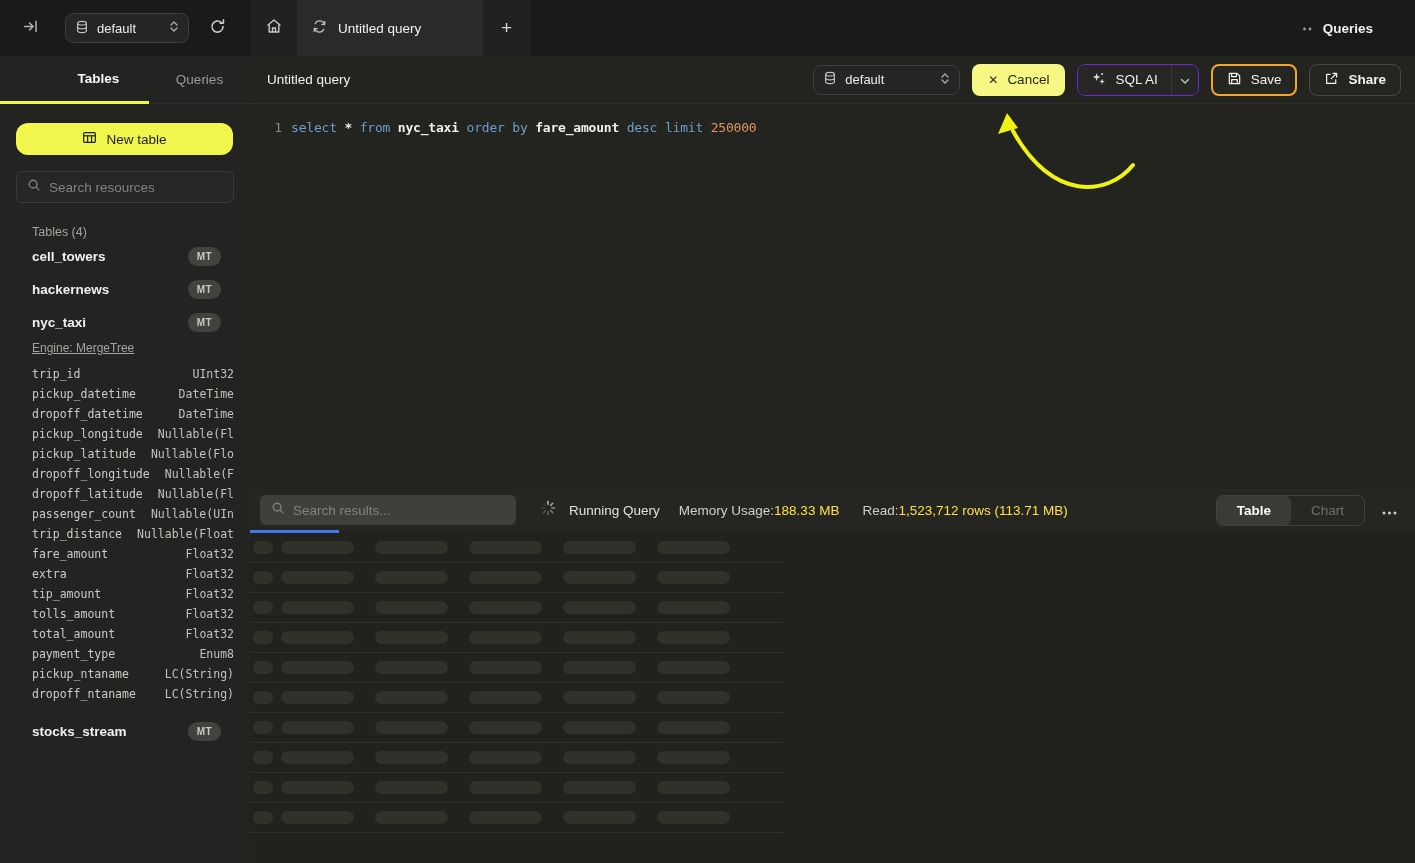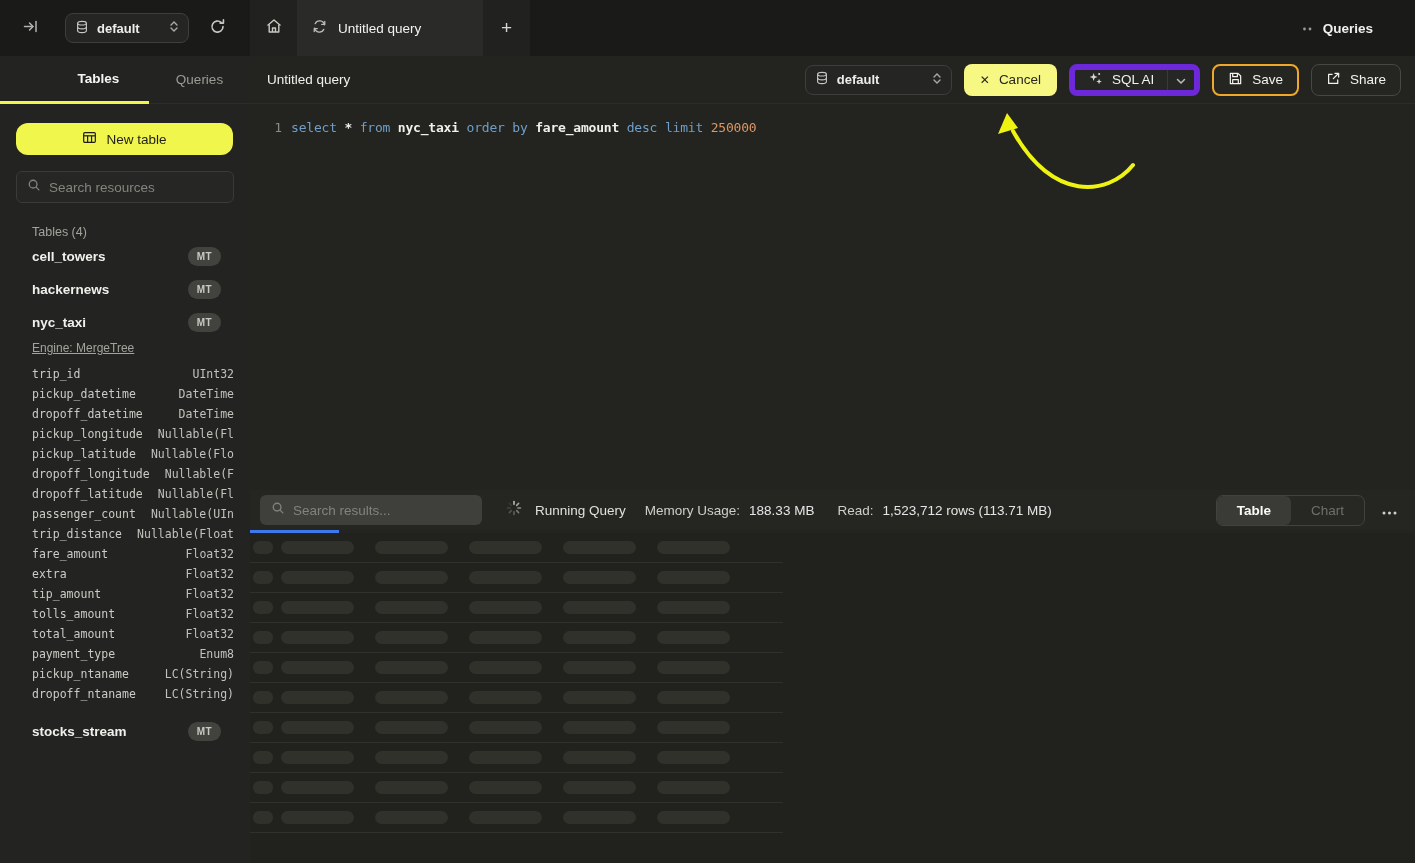--- a/index.html
+++ b/index.html
@@ -5,21 +5,21 @@
   * { margin:0; padding:0; box-sizing:border-box; }
   html,body { background:#101010; }
   body { font-family:"Liberation Sans", sans-serif; }
   .app { position:relative; width:1415px; height:863px; background:#232320; overflow:hidden; color:#e8e8e5; }
 
   
   .topbar { position:absolute; top:0; left:0; right:0; height:56px; background:#1a1a18; display:flex; align-items:stretch; }
   .topbar-left { flex:0 0 250px; display:flex; align-items:center; padding-left:22px; }
   .icon-btn { background:none; border:none; cursor:pointer; display:flex; align-items:center; justify-content:center; }
   .db-select { height:30px; width:124px; margin-left:26px; display:flex; align-items:center; gap:8px; padding:0 9px;
-               background:#252523; border:1px solid #3e3e3a; border-radius:8px; font-size:13px; color:#ededea; cursor:pointer;font-weight:bold; }
+               background:#252523; border:1px solid #3e3e3a; border-radius:8px; font-size:13px; color:#ededea; cursor:pointer; }
   .db-select .chev { margin-left:auto; }
   .refresh-btn { margin-left:20px; color:#c9c9c4; }
   .tabstrip { display:flex; align-items:stretch; background:#21211f; }
   .tab-home { width:47px; display:flex; align-items:center; justify-content:center; cursor:pointer; }
   .tab-active { width:186px; background:#2a2a28; display:flex; align-items:center; gap:11px; padding:0 15px;
                 font-size:13.5px; color:#f2f2ef; cursor:pointer; }
   .tab-plus { width:47px; display:flex; align-items:center; justify-content:center; color:#d6d6d1; font-size:19px; cursor:pointer; }
   .topbar-right { margin-left:auto; display:flex; align-items:center; gap:9px; padding-right:42px;
                   font-size:13.5px; font-weight:600; color:#f0f0ed; cursor:pointer; }
 
@@ -53,45 +53,45 @@
 
   
   .main { position:absolute; top:56px; left:250px; right:0; bottom:0; display:flex; flex-direction:column; background:#232320; }
   .query-header { flex:0 0 48px; display:flex; align-items:center; padding:0 14px 0 17px; border-bottom:1px solid #2c2c29; }
   .qh-title { font-size:13.5px; color:#f0f0ed; }
   .qh-actions { margin-left:auto; display:flex; align-items:center; gap:12px; }
   .qh-db-select { width:147px; }
   .btn { height:32px; border-radius:8px; display:flex; align-items:center; font-size:13.5px; cursor:pointer; border:none; }
   .btn-cancel { background:#f7f783; color:#272722; gap:9px; padding:0 16px; }
   .btn-cancel .x { font-size:12px; }
-  .sqlai-group { display:flex; height:32px; border:6px solid #6d28d9; border-radius:8px; overflow:hidden; }
+  .sqlai-group { display:flex; height:32px; border:1px solid #6d28d9; border-radius:8px; overflow:hidden; }
   .sqlai-main { display:flex; align-items:center; gap:9px; padding:0 13px; background:#262624; color:#f0f0ed; font-size:13.5px; cursor:pointer; }
   .sqlai-chev { width:27px; display:flex; align-items:center; justify-content:center; background:#262624;
                 border-left:1px solid #3a3a36; cursor:pointer; }
   .btn-save { background:#252522; border:2px solid #f0a72c; color:#f2f2ef; gap:9px; padding:0 14px; }
-  .btn-share { background:#252522; border:1px solid #474743; color:#f2f2ef; gap:9px; padding:0 14px; }
+  .btn-share { background:#252522; border:1px solid #474743; color:#f2f2ef; gap:9px; padding:0 14px;font-weight:bold; }
 
   .editor { flex:0 0 386px; position:relative; font-family:"DejaVu Sans Mono", monospace; font-size:13px; }
   .code-line { display:flex; padding-top:16px; }
   .gutter { flex:0 0 32px; text-align:right; color:#8b8b86; }
   .code { padding-left:9px; font-weight:500; letter-spacing:-0.2px; white-space:pre; }
   .tok-keyword { color:#6f9fc8; }
   .tok-identifier { color:#efefec; font-weight:700; }
   .tok-number { color:#de9662; }
   .annotation-arrow { position:absolute; left:0; top:0; pointer-events:none; }
 
   
   .results-toolbar { flex:0 0 40px; background:#252522; display:flex; align-items:center; padding:0 18px 0 10px; }
-  .results-search { width:222px; height:30px; background:#3f3f3c; border-radius:6px; display:flex; align-items:center;
+  .results-search { width:256px; height:30px; background:#3f3f3c; border-radius:6px; display:flex; align-items:center;
                     padding:0 11px; gap:8px; }
   .results-search input::placeholder { color:#83837d; }
   .spinner { margin-left:24px; }
   .status-text { margin-left:13px; font-size:13.5px; color:#e0e0dc; }
   .metric-label { margin-left:19px; font-size:13.5px; color:#cfcfca; }
-  .metric-value { margin-left:9px; font-size:13.5px; color:#e5e5e5; }
+  .metric-value { font-size:13.5px; color:#fde047; }
   .metric-label.read { margin-left:23px; }
   .view-toggle { margin-left:auto; display:flex; align-items:stretch; height:31px; border:1px solid #42423e;
                  border-radius:7px; overflow:hidden; background:#272724; }
   .seg { padding:0 20px; display:flex; align-items:center; font-size:13.5px; cursor:pointer; }
   .seg.active { background:#3a3a37; color:#fafaf7; font-weight:600; border-radius:6px; }
   .seg.inactive { color:#6f6f6a; }
   .more-btn { margin-left:17px; color:#d0d0cb; font-size:17px; letter-spacing:1px; }
   .progress-track { flex:0 0 3px; background:#232320; position:relative; }
   .progress-fill { position:absolute; left:0; top:0; bottom:0; width:89px; background:#3e78ee; }
   .results-grid { flex:1; background:#21211d; }

